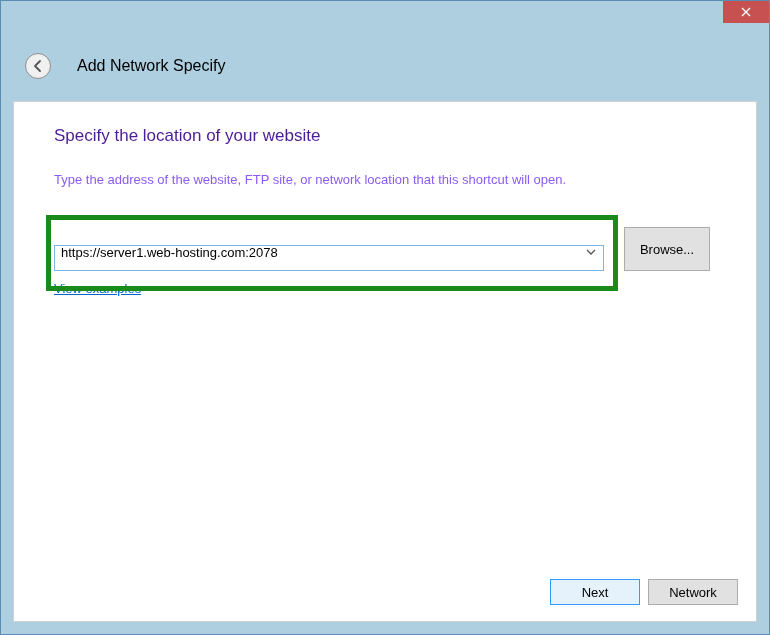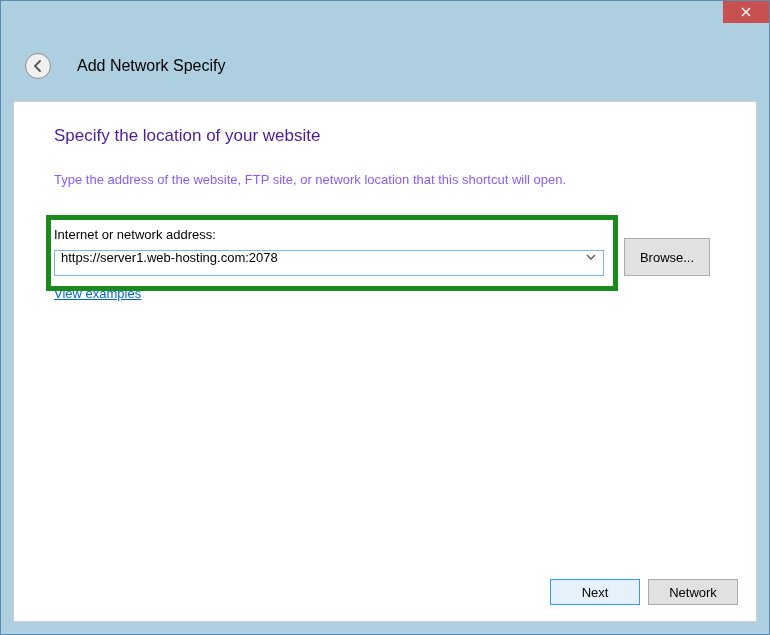--- a/index.html
+++ b/index.html
@@ -134,21 +134,21 @@
     .combo-dropdown {
       width: 16px;
       display: flex;
       align-items: center;
       justify-content: center;
       cursor: pointer;
       color: #555;
     }
     .browse-btn {
       width: 86px;
-      height: 38px;
+      height: 44px;
       background: #e1e1e1;
       border: 1px solid #acacac;
       font-size: 13px;
       color: #000;
       cursor: pointer;
       display: flex;
       align-items: center;
       justify-content: center;
       margin-left: 8px;
     }
@@ -207,21 +207,20 @@
 
   <div class="content-area">
     <div class="content-inner">
       <h1 class="main-heading">Specify the location of your website</h1>
       <p class="instruction-text">Type the address of the website, FTP site, or network location that this shortcut will open.</p>
 
       <div class="input-section">
         <div class="highlight-box"></div>
         <div class="input-row">
           <div class="input-col">
-            <label class="input-label">Internet or network address:</label>
             <div class="combo-box">
               <span class="combo-text">https://server1.web-hosting.com:2078</span>
               <span class="combo-dropdown">
                 <svg width="10" height="6" viewBox="0 0 10 6">
                   <path d="M1 1 L5 5 L9 1" stroke="#555" stroke-width="1.3" fill="none"></path>
                 </svg>
               </span>
             </div>
           </div>
           <div class="browse-btn">Browse...</div>

